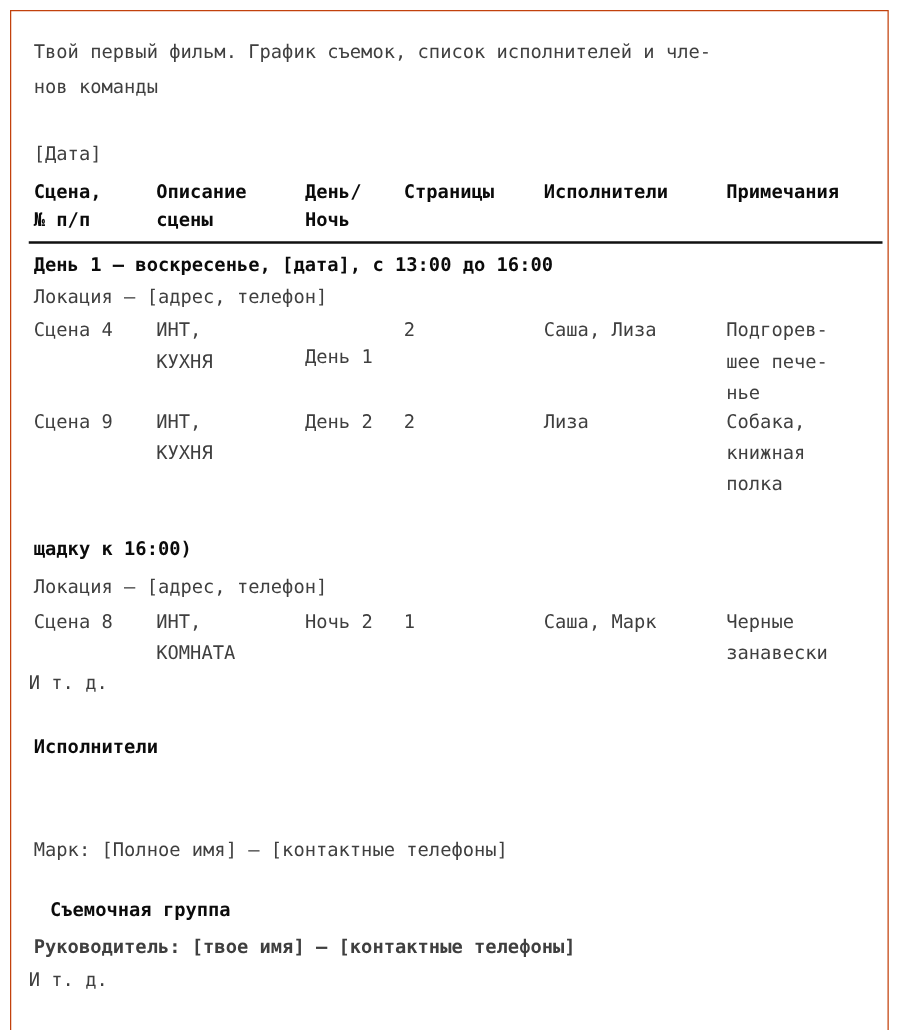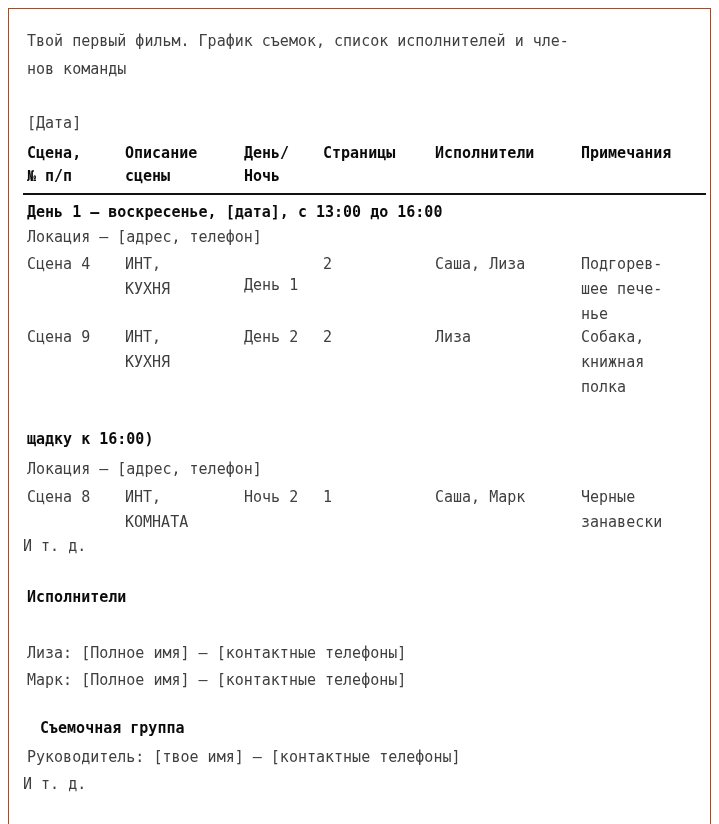--- a/index.html
+++ b/index.html
@@ -127,21 +127,20 @@
     <div class="ln c-desc" style="top:505px;">КОМНАТА</div>
     <div class="ln c-dn" style="top:480px;">Ночь 2</div>
     <div class="ln c-pages" style="top:480px;">1</div>
     <div class="ln c-cast" style="top:480px;">Саша, Марк</div>
     <div class="ln c-notes" style="top:480px;">Черные</div>
     <div class="ln c-notes" style="top:505px;">занавески</div>
 
     <div class="ln c-margin" style="top:529px;">И т. д.</div>
 
     <div class="ln bold c-body" style="top:580px;">Исполнители</div>
-    <div class="ln c-body" style="top:636px;">Лиза: [Полное имя] — [контактные телефоны]</div>
     <div class="ln c-body" style="top:663px;">Марк: [Полное имя] — [контактные телефоны]</div>
 
     <div class="ln bold c-body" style="top:711px;margin-left:13px;">Съемочная группа</div>
-    <div class="ln c-body" style="top:740px;">Руководитель: [твое имя] — [контактные телефоны]</div>
+    <div class="ln c-body" style="top:740px;font-weight:bold;">Руководитель: [твое имя] — [контактные телефоны]</div>
     <div class="ln c-margin" style="top:767px;">И т. д.</div>
 
   </div>
 </div>
 
 </body></html>

